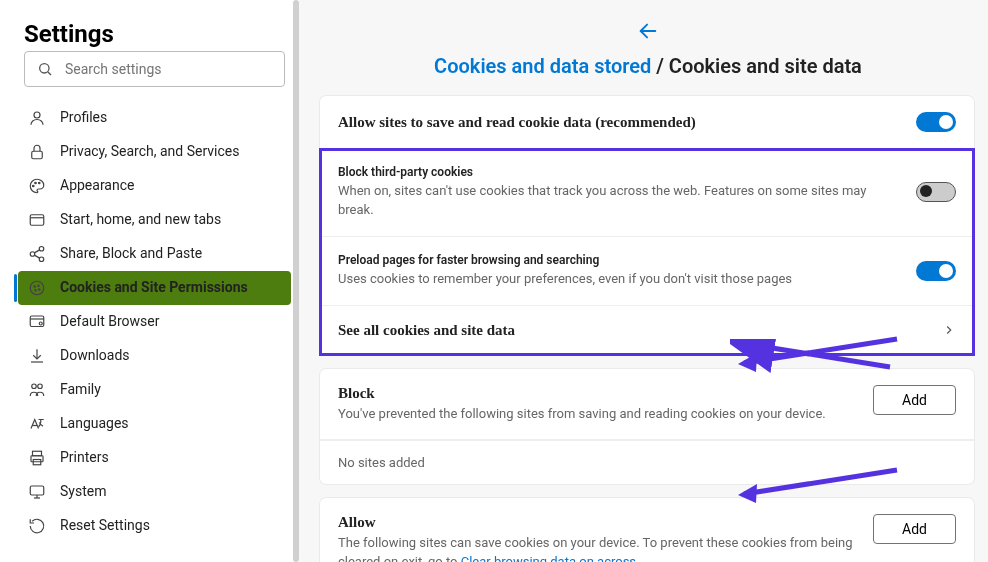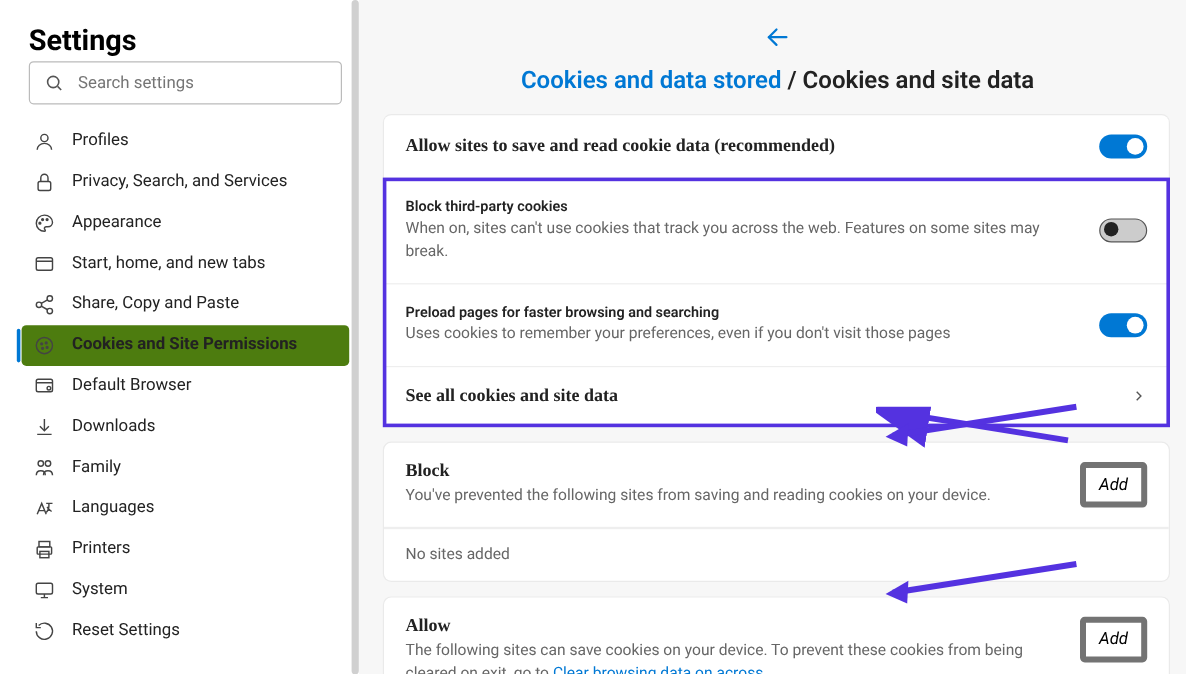--- a/index.html
+++ b/index.html
@@ -28,21 +28,21 @@
     .row-title { font-size:12px; font-weight:600; color:#222; }
     .row-title-big { font-size:15px;font-family:Liberation Serif, serif; }
     .row-desc { font-size:13px; color:#666; margin-top:3px; line-height:1.45; }
     .row-desc a { color:#0078d4; text-decoration:underline; }
     .toggle { width:40px; height:20px; border-radius:10px; position:relative; flex-shrink:0; }
     .toggle.on { background:#0078d4; }
     .toggle.off { background:#ccc; border:1px solid #555; }
     .toggle .knob { width:14px; height:14px; background:#fff; border-radius:50%; position:absolute; top:3px; }
     .toggle.on .knob { right:3px; }
     .toggle.off .knob { left:3px; background:#222; top:2px; width:12px; height:12px; }
-    .btn-add { border:5px solid #737373; background:#fff; padding:6px 11px; font-size:14px; border-radius:4px; cursor:pointer;font-style:italic; }
+    .btn-add { border:1px solid #737373; background:#fff; padding:6px 28px; font-size:14px; border-radius:4px; cursor:pointer; }
     .empty-row { padding:14px 18px; font-size:13px; color:#666; border-top:1px solid #eee; }
     .chevron-right { flex-shrink:0; }
     
     .annot-box { outline:3px solid #5432e0; outline-offset:-2px; }
     .arrow-annot { position:absolute; pointer-events:none; }
     .main-rel { position:relative; }
   </style>
 </head>
 <body>
 
@@ -97,21 +97,21 @@
       <li class="nav-item">
         <span class="icon">
           <svg width="18" height="18" viewBox="0 0 24 24" fill="none" stroke="#444" stroke-width="1.6">
             <circle cx="18" cy="5" r="3"></circle>
             <circle cx="6" cy="12" r="3"></circle>
             <circle cx="18" cy="19" r="3"></circle>
             <line x1="8.5" y1="10.5" x2="15.5" y2="6.5"></line>
             <line x1="8.5" y1="13.5" x2="15.5" y2="17.5"></line>
           </svg>
         </span>
-        <span>Share, Copy and Paste</span>
+        <span>Share, Block and Paste</span>
       </li>
       <li class="nav-item selected">
         <span class="icon">
           <svg width="18" height="18" viewBox="0 0 24 24" fill="none" stroke="#444" stroke-width="1.6">
             <circle cx="12" cy="12" r="9"></circle>
             <circle cx="9" cy="10" r="1" fill="#444"></circle>
             <circle cx="14" cy="9" r="1" fill="#444"></circle>
             <circle cx="10" cy="15" r="1" fill="#444"></circle>
             <circle cx="15" cy="14" r="1" fill="#444"></circle>
           </svg>

